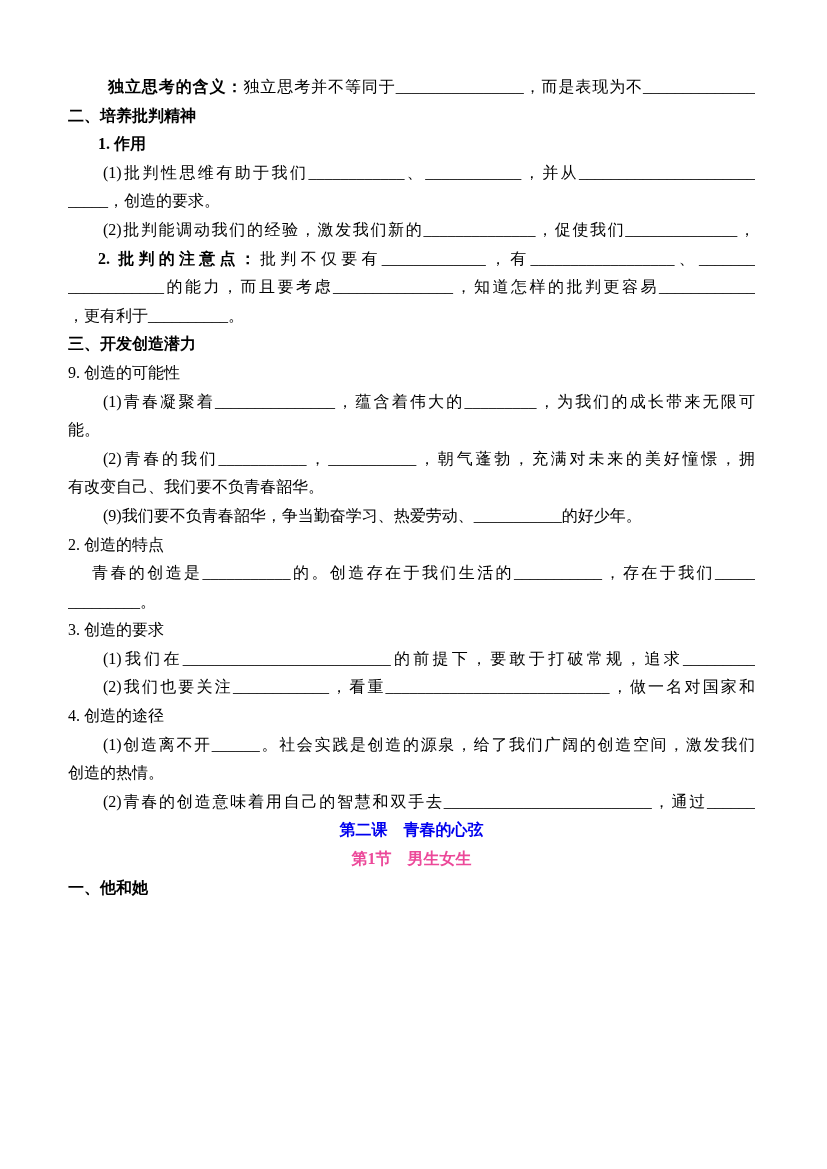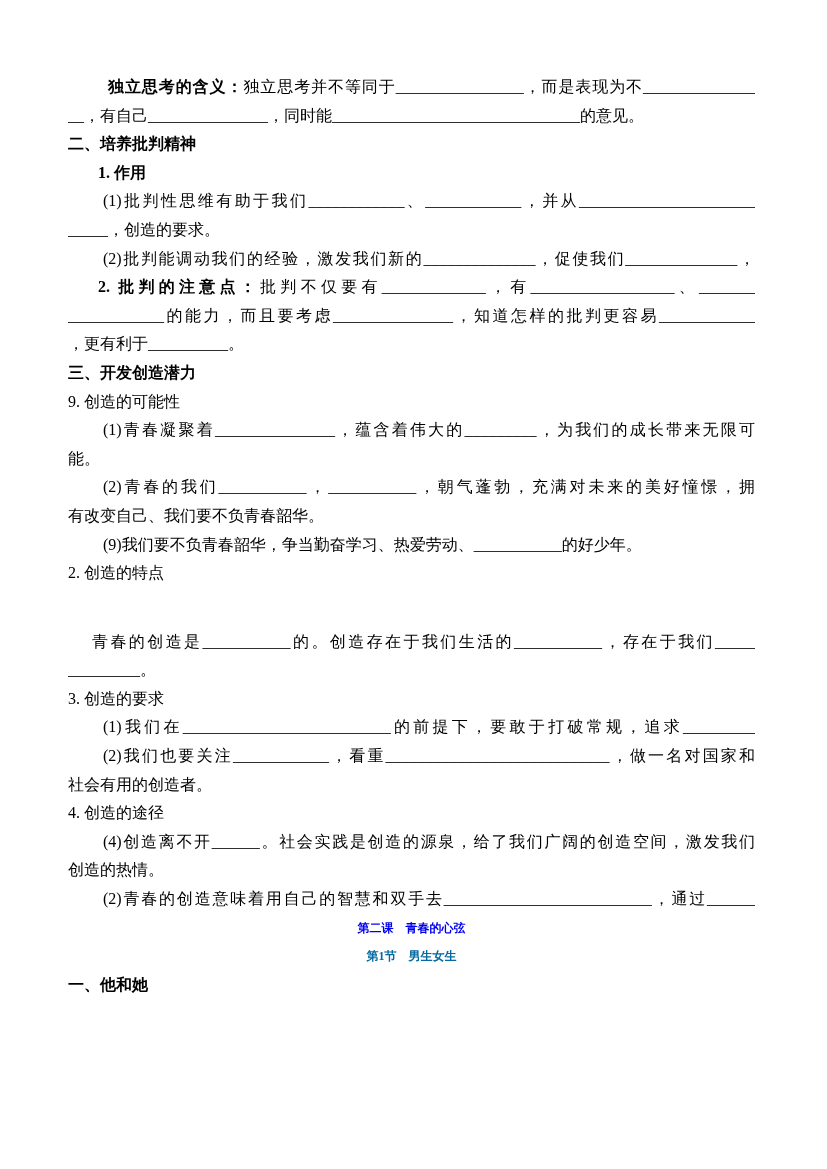--- a/index.html
+++ b/index.html
@@ -30,50 +30,49 @@
     overflow: hidden;
   }
   .b, .bold { font-weight: bold; }
   .fill {
     text-align: justify;
     text-align-last: justify;
   }
   .ind-l1 { padding-left: 40px; }
   .ind-p  { padding-left: 35px; }
   .ind-n  { padding-left: 30px; }
-  .ind-s  { padding-left: 24px; margin-top: 40px; }
+  .ind-s  { padding-left: 24px; }
   .ctr {
     text-align: center;
     text-align-last: center;
     font-weight: bold;
-    font-size: 12px;
+    font-size: 16px;
   }
   .blue { color: #0000EE; }
-  .red  { color: #0369a1; }
+  .red  { color: #ec4899; }
   .footer {
     position: absolute;
     left: 0;
     top: 1085px;
     width: 827px;
     text-align: left;
     font-size: 15.5px;
     line-height: 28.6px;
     color: #000000;
     margin-left: 24px;
   }
 </style>
 </head>
 <body>
 
 <div class="page">
   <div class="content">
 
     <div class="ln fill ind-l1"><span class="b">独立思考的含义：</span><span>独立思考并不等同于________________，而是表现为不______________</span></div>
 
-    <div class="ln"><span>__，有自己_______________，同时能_______________________________的意见。</span></div>
 
     <div class="ln bold"><span>二、培养批判精神</span></div>
 
     <div class="ln bold ind-n"><span>1. 作用</span></div>
 
     <div class="ln fill ind-p"><span>(1)批判性思维有助于我们____________、____________，并从______________________</span></div>
 
     <div class="ln"><span>_____，创造的要求。</span></div>
 
     <div class="ln fill ind-p"><span>(2)批判能调动我们的经验，激发我们新的______________，促使我们______________，</span></div>
@@ -105,25 +104,24 @@
 
     <div class="ln"><span>_________。</span></div>
 
     <div class="ln"><span>3. 创造的要求</span></div>
 
     <div class="ln fill ind-p"><span>(1)我们在__________________________的前提下，要敢于打破常规，追求_________</span></div>
 
 
     <div class="ln fill ind-p"><span>(2)我们也要关注____________，看重____________________________，做一名对国家和</span></div>
 
-    <div class="ln"><span>社会有用的创造者。</span></div>
 
     <div class="ln"><span>4. 创造的途径</span></div>
 
-    <div class="ln fill ind-p"><span>(4)创造离不开______。社会实践是创造的源泉，给了我们广阔的创造空间，激发我们</span></div>
+    <div class="ln fill ind-p"><span>(1)创造离不开______。社会实践是创造的源泉，给了我们广阔的创造空间，激发我们</span></div>
 
     <div class="ln"><span>创造的热情。</span></div>
 
     <div class="ln fill ind-p"><span>(2)青春的创造意味着用自己的智慧和双手去__________________________，通过______</span></div>
 
 
     <div class="ln ctr blue"><span>第二课　青春的心弦</span></div>
 
     <div class="ln ctr red"><span>第1节　男生女生</span></div>
 

